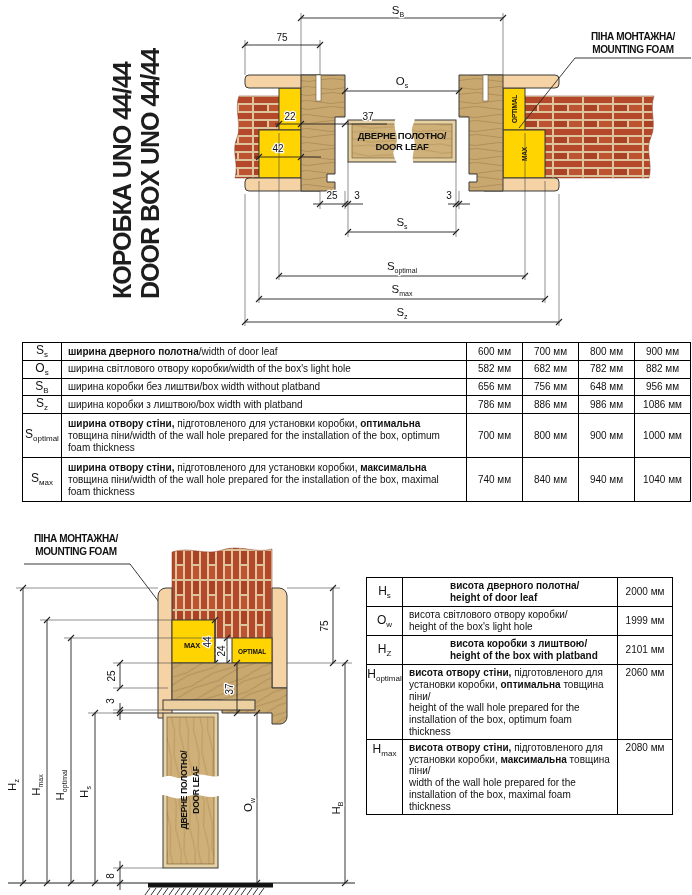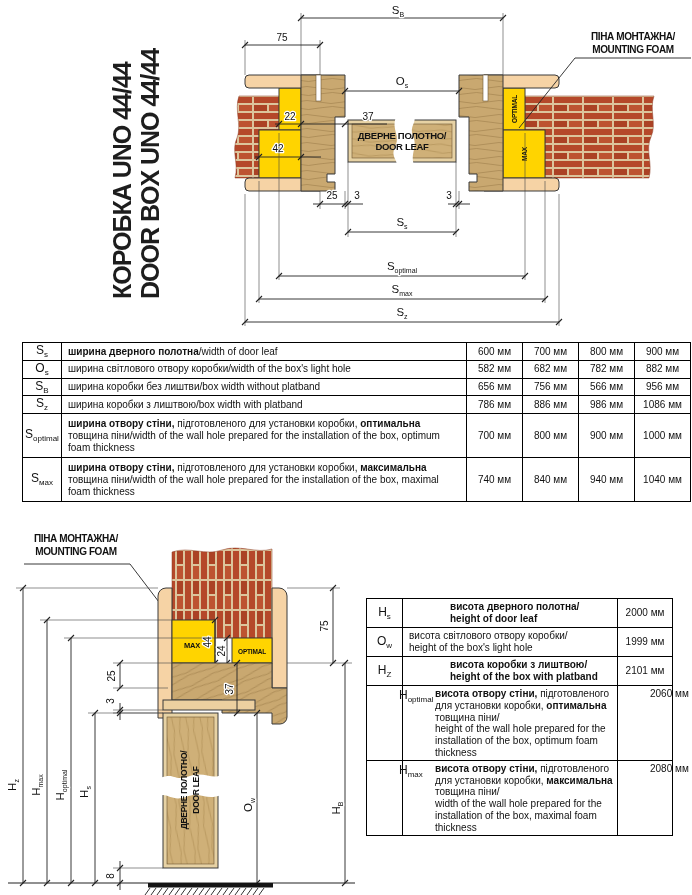--- a/index.html
+++ b/index.html
@@ -30,27 +30,27 @@
   .blab{font:700 10px "Liberation Sans",sans-serif;text-anchor:middle;letter-spacing:-0.4px;}
   .leaflab{font:700 9.5px "Liberation Sans",sans-serif;text-anchor:middle;letter-spacing:-0.3px;}
   .foammark{font:700 6.5px "Liberation Sans",sans-serif;text-anchor:middle;letter-spacing:-0.2px;}
 
   
   table{border-collapse:collapse;table-layout:fixed;background:#fff;}
   td{border:1px solid #000;font-size:10px;line-height:1.18;padding:1px 3px;vertical-align:middle;}
   .t1{position:absolute;left:22px;top:342px;width:668px;border:1.5px solid #000;}
   .t1 tr.s{height:17px;}
   .t1 tr.tall{height:44px;}
-  .t2{position:absolute;left:366px;top:598px;width:306px;border:1.5px solid #000;}
+  .t2{position:absolute;left:366px;top:577px;width:306px;border:1.5px solid #000;}
   .t2 tr.s{height:29px;}
   .sym{text-align:center;font-size:12px;padding:0;margin-left:39px;}
   .sym sub{font-size:8px;}
   .desc{padding-left:6px;}
   .val{text-align:center;white-space:nowrap;margin-left:28px;}
-  .vtop{vertical-align:top;padding-top:2px;padding-left:32px;}
+  .vtop{vertical-align:top;padding-top:2px;}
   .bold div{font-weight:bold;margin-left:41px;}
 </style>
 </head>
 <body>
 
 <div class="page">
 
   <div class="title-wrap">
     <div class="title-rot">
       <div>КОРОБКА UNO 44/44</div>
@@ -211,21 +211,21 @@
         <td class="val">582 мм</td>
         <td class="val">682 мм</td>
         <td class="val">782 мм</td>
         <td class="val">882 мм</td>
       </tr>
       <tr class="s">
         <td class="sym"><span>S</span><sub>B</sub></td>
         <td class="desc"><b></b><span>ширина коробки без лиштви/box width without platband</span><b></b><span></span></td>
         <td class="val">656 мм</td>
         <td class="val">756 мм</td>
-        <td class="val">566 мм</td>
+        <td class="val">648 мм</td>
         <td class="val">956 мм</td>
       </tr>
       <tr class="s">
         <td class="sym"><span>S</span><sub>z</sub></td>
         <td class="desc"><b></b><span>ширина коробки з лиштвою/box width with platband</span><b></b><span></span></td>
         <td class="val">786 мм</td>
         <td class="val">886 мм</td>
         <td class="val">986 мм</td>
         <td class="val">1086 мм</td>
       </tr>

